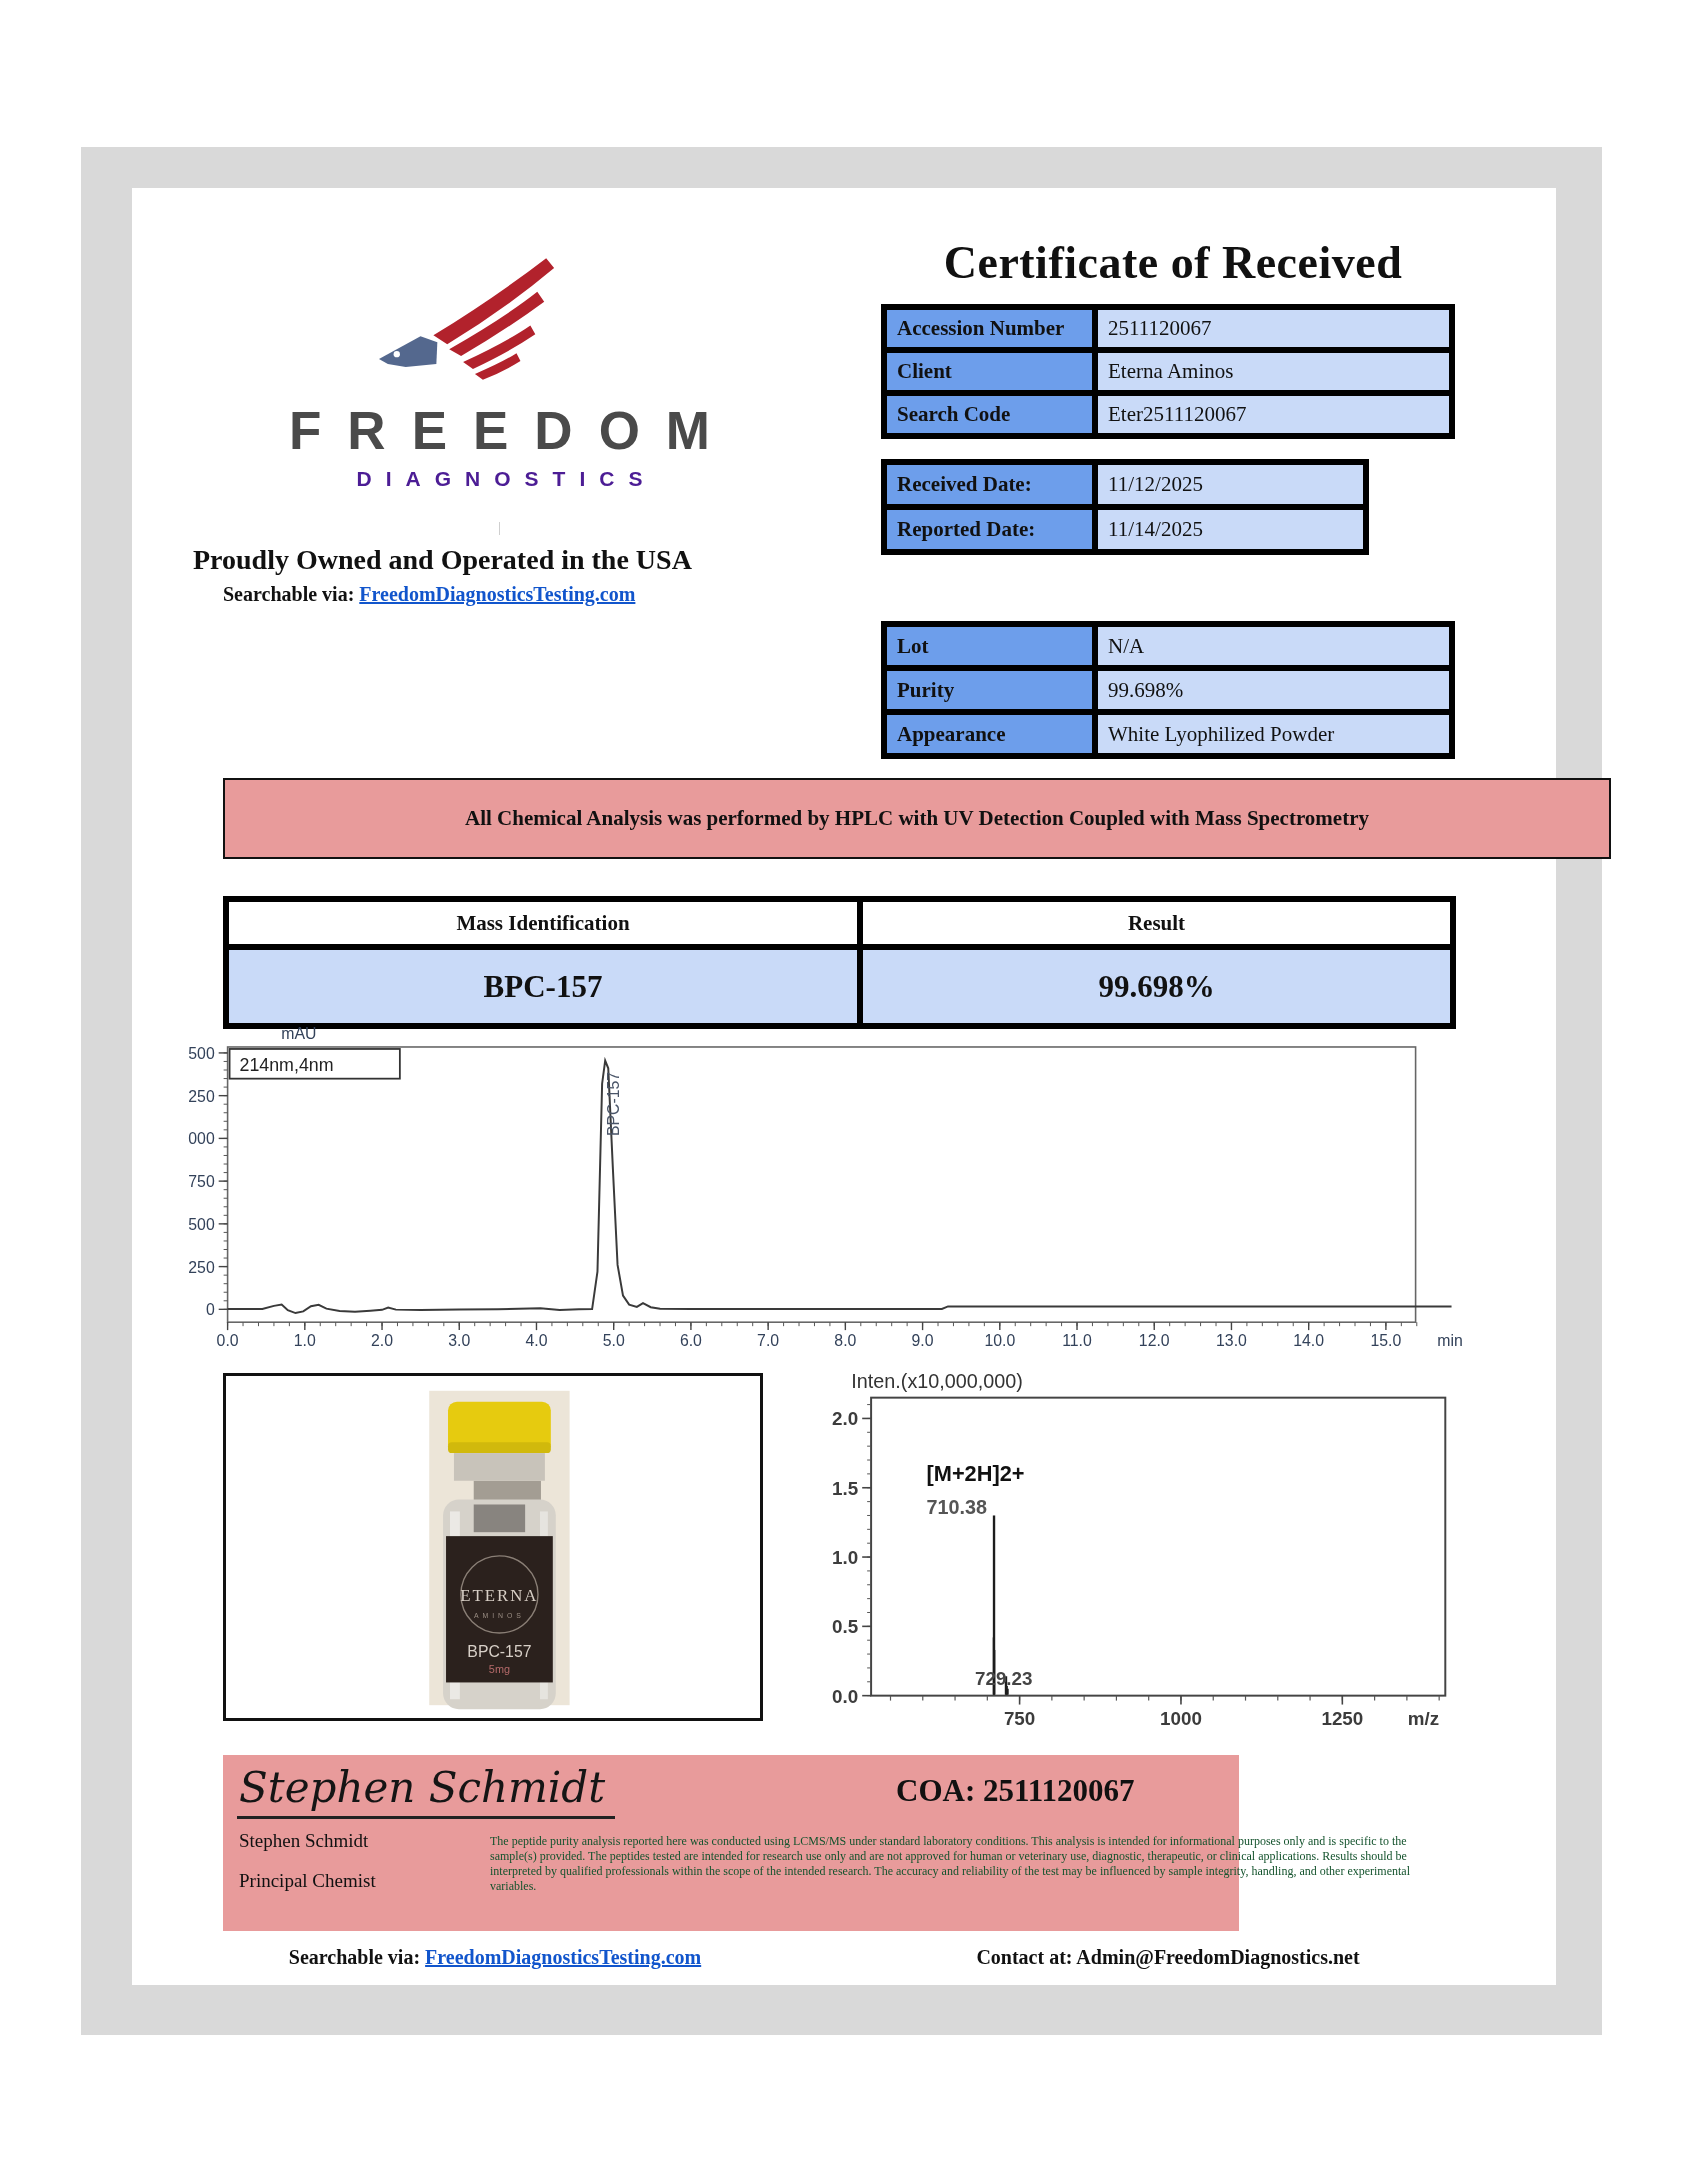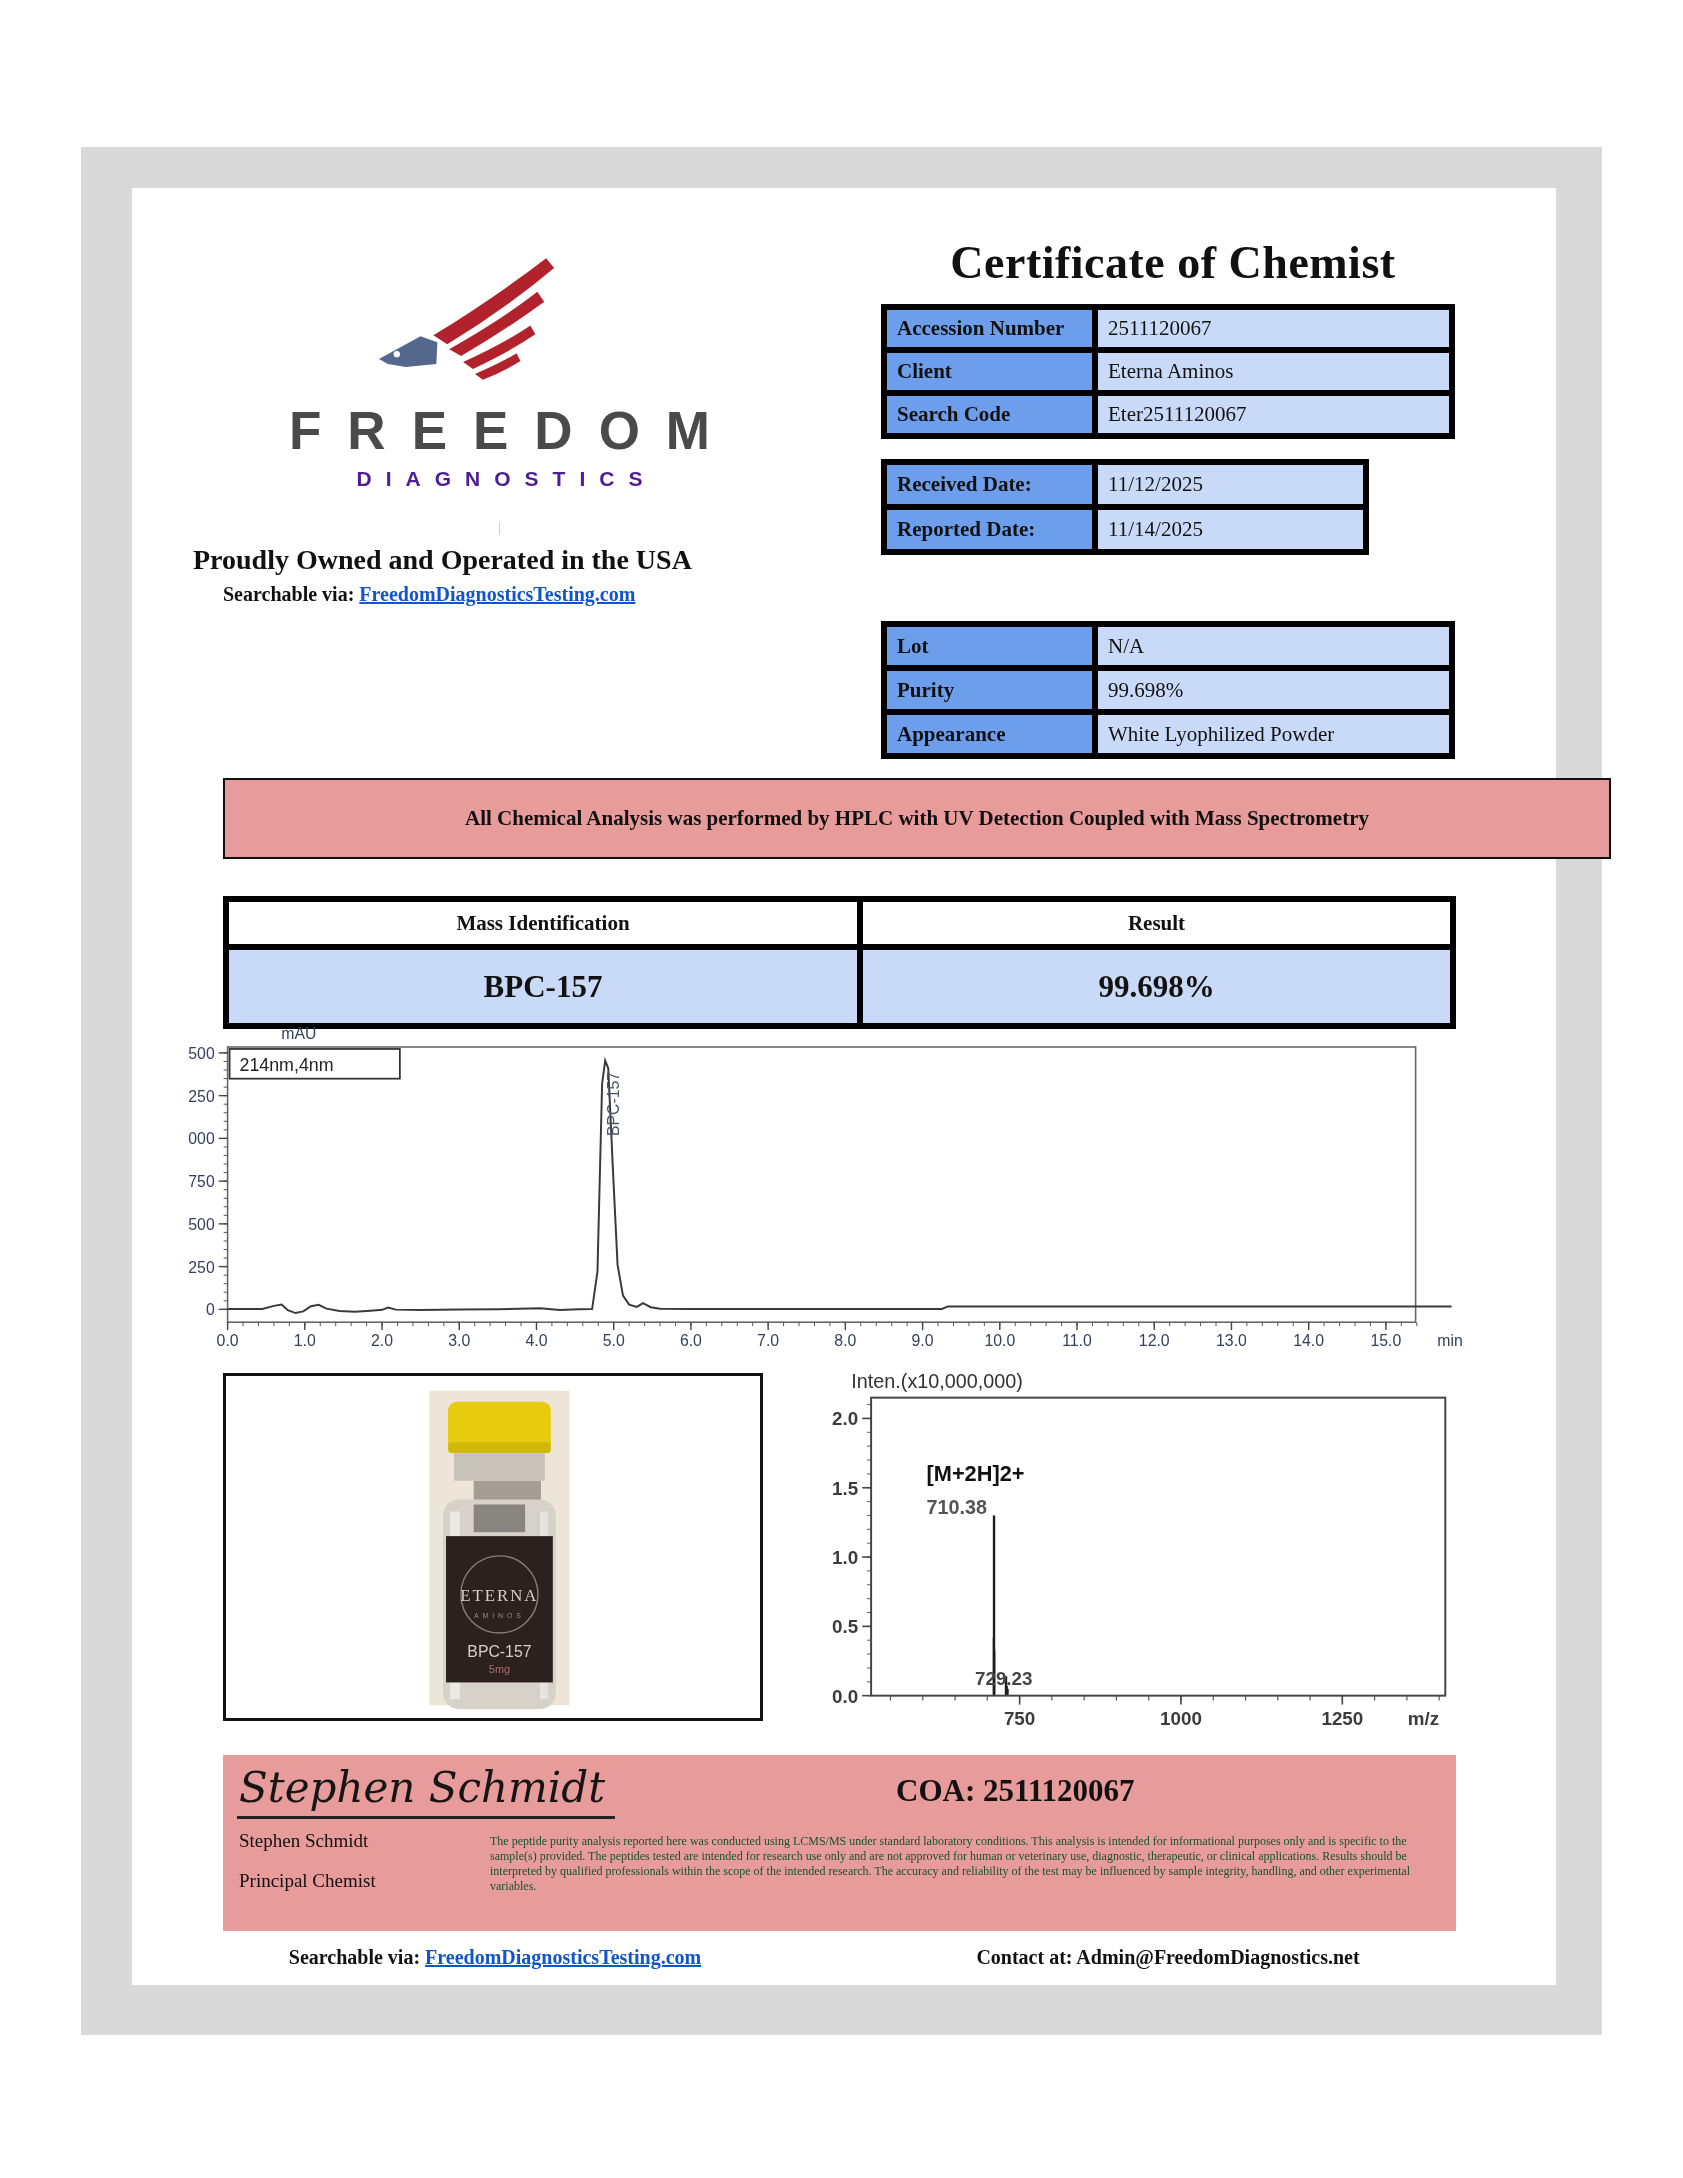--- a/index.html
+++ b/index.html
@@ -53,21 +53,21 @@
   
   #chromatogram-svg{position:absolute;left:188px;top:1025px;}
   #spectrum-svg{position:absolute;left:782px;top:1364px;}
 
   
   #vial-box{position:absolute;left:223px;top:1373px;width:540px;height:348px;background:#ffffff;
             border:3px solid #111;box-sizing:border-box;}
   #vial-svg{position:absolute;left:0;top:0;}
 
   
-  #sig-block{position:absolute;left:223px;top:1755px;width:1233px;height:176px;background:#e89b9b;}
+  #sig-block{position:absolute;left:223px;top:1755px;width:1016px;height:176px;background:#e89b9b;}
   #sig-script{position:absolute;left:14px;top:8px;font-family:"DejaVu Serif",serif;
               font-style:italic;font-size:42px;color:#151515;border-bottom:3px solid #222;
               padding:0 10px 4px 2px;}
   #sig-name{position:absolute;left:16px;top:75px;font-size:19px;}
   #sig-title{position:absolute;left:16px;top:115px;font-size:19px;}
   #sig-coa{position:absolute;left:673px;top:18px;font-size:31px;font-weight:bold;}
   #sig-disclaimer{position:absolute;left:267px;top:79px;width:962px;font-size:12px;
                   line-height:1.26;color:#14532d;}
 
   #footer-search{position:absolute;left:208px;top:1946px;width:574px;text-align:center;
@@ -92,21 +92,21 @@
   </svg>
   <div id="logo-word">FREEDOM</div>
   <div id="logo-sub">DIAGNOSTICS</div>
   <div id="logo-divider">|</div>
   <div id="tagline">Proudly Owned and Operated in the USA</div>
   <div id="searchable-top">
     <span>Searchable via:</span>
     <a class="link" href="#">FreedomDiagnosticsTesting.com</a>
   </div>
 
-  <div id="doc-title">Certificate of Chemist</div>
+  <div id="doc-title">Certificate of Received</div>
 
   <table class="tbl" id="info-table">
     <colgroup>
         <col style="width:211px">
         <col>
       </colgroup>
     <tbody>
         <tr>
           <td class="lbl">Accession Number</td>
         <td class="val">2511120067</td>

